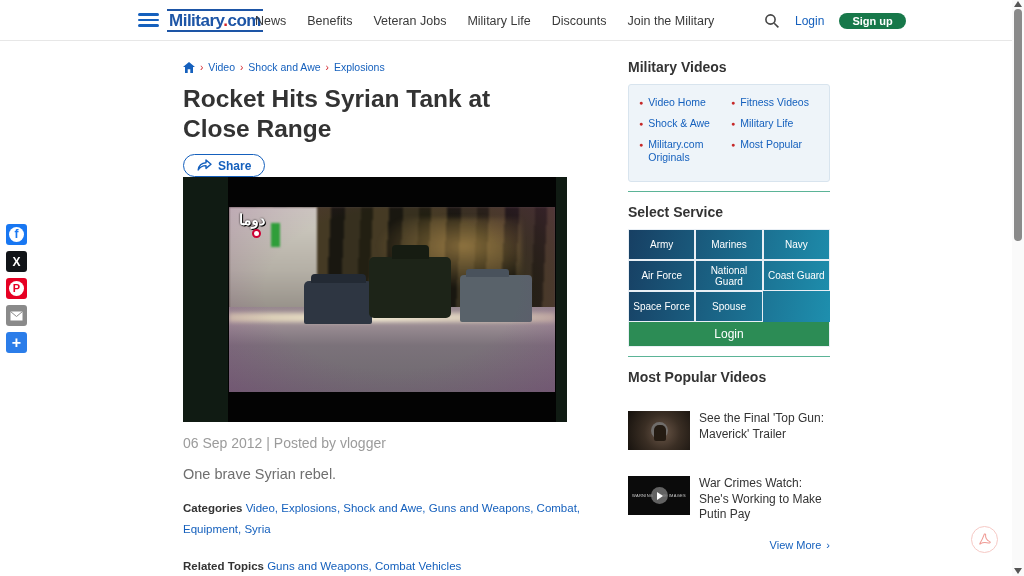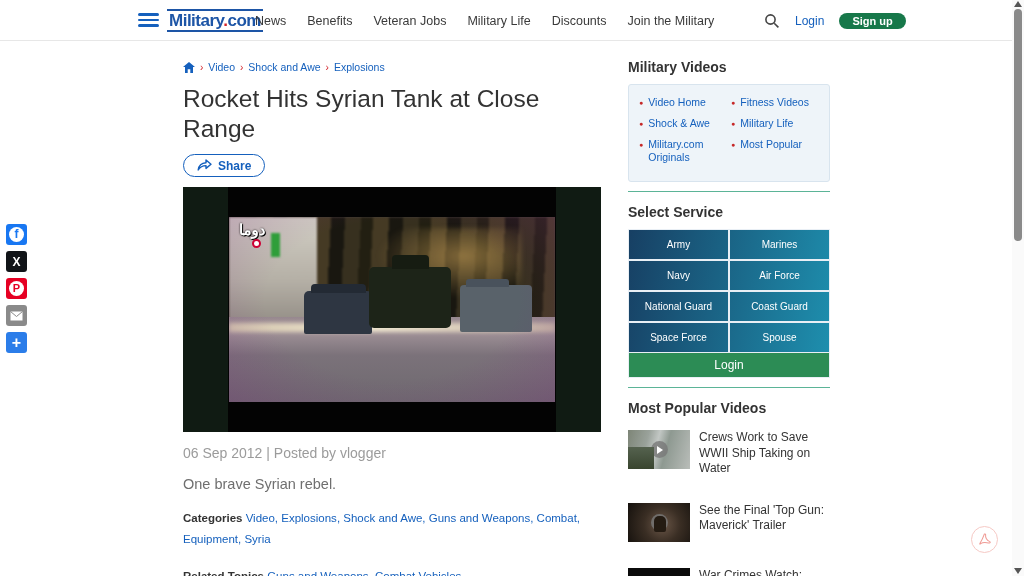--- a/index.html
+++ b/index.html
@@ -35,27 +35,27 @@
   .soc-pin .circ { width:15px; height:15px; background:#fff; border-radius:50%; color:#e60023;
     font-size:11px; font-weight:bold; text-align:center; line-height:15px; }
   .soc-mail { background:#8a8a8a; }
   .soc-plus { background:#2b7de9; color:#fff; font-size:16px; font-weight:bold; line-height:16px; }
 
   
   .content { position:absolute; left:183px; top:41px; width:418px; }
   .breadcrumb { margin-top:20px; display:flex; align-items:center; gap:5px; font-size:10.5px; }
   .crumb { color:#1560bd; text-decoration:none; cursor:pointer; }
   .crumb-sep { color:#d2232a; font-size:10px; }
-  .title { margin-top:11px; font-size:24.5px; line-height:30px; font-weight:normal; color:#333; width:380px; }
+  .title { margin-top:11px; font-size:24.5px; line-height:30px; font-weight:bold; color:#333; width:380px; }
   .share-btn { margin-top:10px; display:inline-flex; align-items:center; gap:6px; border:1.4px solid #1560bd;
     border-radius:13px; background:#fff; color:#1560bd; font-weight:bold; font-size:12px; height:23px;
     padding:0 13px; cursor:pointer; }
 
   
-  .player { position:relative; margin-top:10px; width:418px; height:245px; background:#101b13; overflow:hidden; }
+  .player { position:relative; width:384px; height:245px; background:#101b13; overflow:hidden; }
   .vframe { position:absolute; left:45px; top:0; width:328px; height:245px; background:#030303; }
   .vimg { position:absolute; left:1px; top:30px; width:326px; height:185px; overflow:hidden; background:#47403a; }
   .vi-trees { position:absolute; left:0; top:0; width:100%; height:57%;
     background:repeating-linear-gradient(93deg,#37301f 0 16px,#221f12 16px 28px,#453a24 28px 44px,#191710 44px 58px);
     filter:blur(1px); }
   .vi-sun { position:absolute; left:45%; top:6%; width:45%; height:38%;
     background:radial-gradient(ellipse at 60% 40%, rgba(214,170,90,.55), rgba(120,80,40,0) 70%); filter:blur(2px); }
   .vi-wall { position:absolute; left:0; top:0; width:27%; height:62%;
     background:linear-gradient(#d2cfc5 0%,#b5b0a6 55%,#8d8780 100%); filter:blur(1px); }
   .vi-road { position:absolute; left:0; bottom:0; width:100%; height:46%;
@@ -94,21 +94,21 @@
   .sb-h { font-size:14px; font-weight:bold; color:#333; }
   .sb-h1 { margin-top:18px; }
   .links-box { margin-top:9px; background:#eef4f9; border:1px solid #d8e4ee; border-radius:3px;
     padding:11px 6px 9px 10px; display:flex; }
   .links-col { width:50%; }
   .links-col a { display:flex; font-size:10.5px; line-height:13px; color:#1560bd; text-decoration:none;
     margin-bottom:8px; cursor:pointer; }
   .links-col a::before { content:"●"; color:#c62828; font-size:7px; margin-right:5px; line-height:13px; }
   .sb-divider { margin-top:9px; border:none; border-top:1.6px solid #5bb497; }
   .sb-h2 { margin-top:12px; }
-  .svc-grid { margin-top:9px; display:grid; grid-template-columns:repeat(2,1fr);
+  .svc-grid { margin-top:9px; display:grid; grid-template-columns:repeat(3,1fr);
     background:linear-gradient(100deg,#173f63,#1e8fae); }
   .svc { border:1px solid #e9eff5; color:#fff; font-size:10px; line-height:11px; min-height:31px;
     display:flex; align-items:center; justify-content:center; text-align:center; cursor:pointer; padding:2px 1px; }
   .login-btn { width:100%; height:25px; background:#2c8c55; border:1px solid #e9eff5; border-top:none; color:#fff;
     font-size:12px; cursor:pointer; }
   .pop-item { margin-top:14px; display:flex; gap:9px; cursor:pointer; }
   .thumb { position:relative; width:62px; height:39px; flex:none; overflow:hidden; }
   .thumb-1 { background:linear-gradient(105deg,#7d8577 0%,#9aa29b 30%,#c2c7c4 45%,#8e9991 60%,#b9bdb9 100%); }
   .thumb-1::after { content:""; position:absolute; left:0; bottom:0; width:26px; height:22px;
     background:linear-gradient(#55624f,#39452f); }
@@ -275,26 +275,20 @@
     <div class="svc">Coast Guard</div>
     <div class="svc">Space Force</div>
     <div class="svc">Spouse</div>
   </div>
   <button class="login-btn">Login</button>
 
   <hr class="sb-divider">
 
   <h2 class="sb-h sb-h2">Most Popular Videos</h2>
 
-  <div class="pop-item">
-    <div class="thumb thumb-1">
-      <div class="play"></div>
-    </div>
-    <div class="pop-title">Crews Work to Save WWII Ship Taking on Water</div>
-  </div>
 
   <div class="pop-item" style="margin-top:26px;">
     <div class="thumb thumb-2">
       <div class="play"></div>
     </div>
     <div class="pop-title">See the Final 'Top Gun: Maverick' Trailer</div>
   </div>
 
   <div class="pop-item" style="margin-top:26px;">
     <div class="thumb thumb-3">

